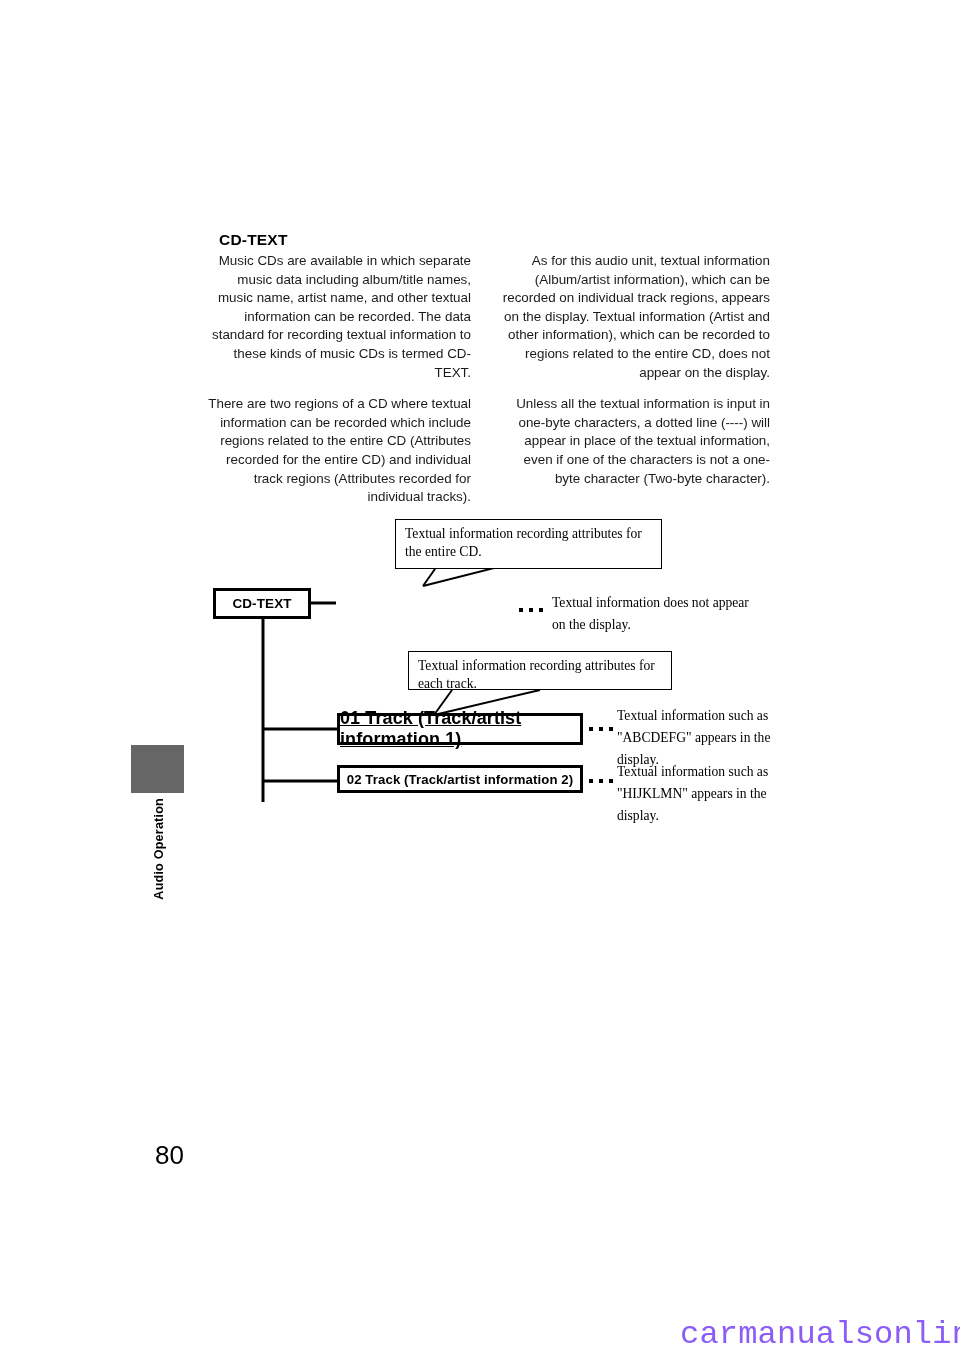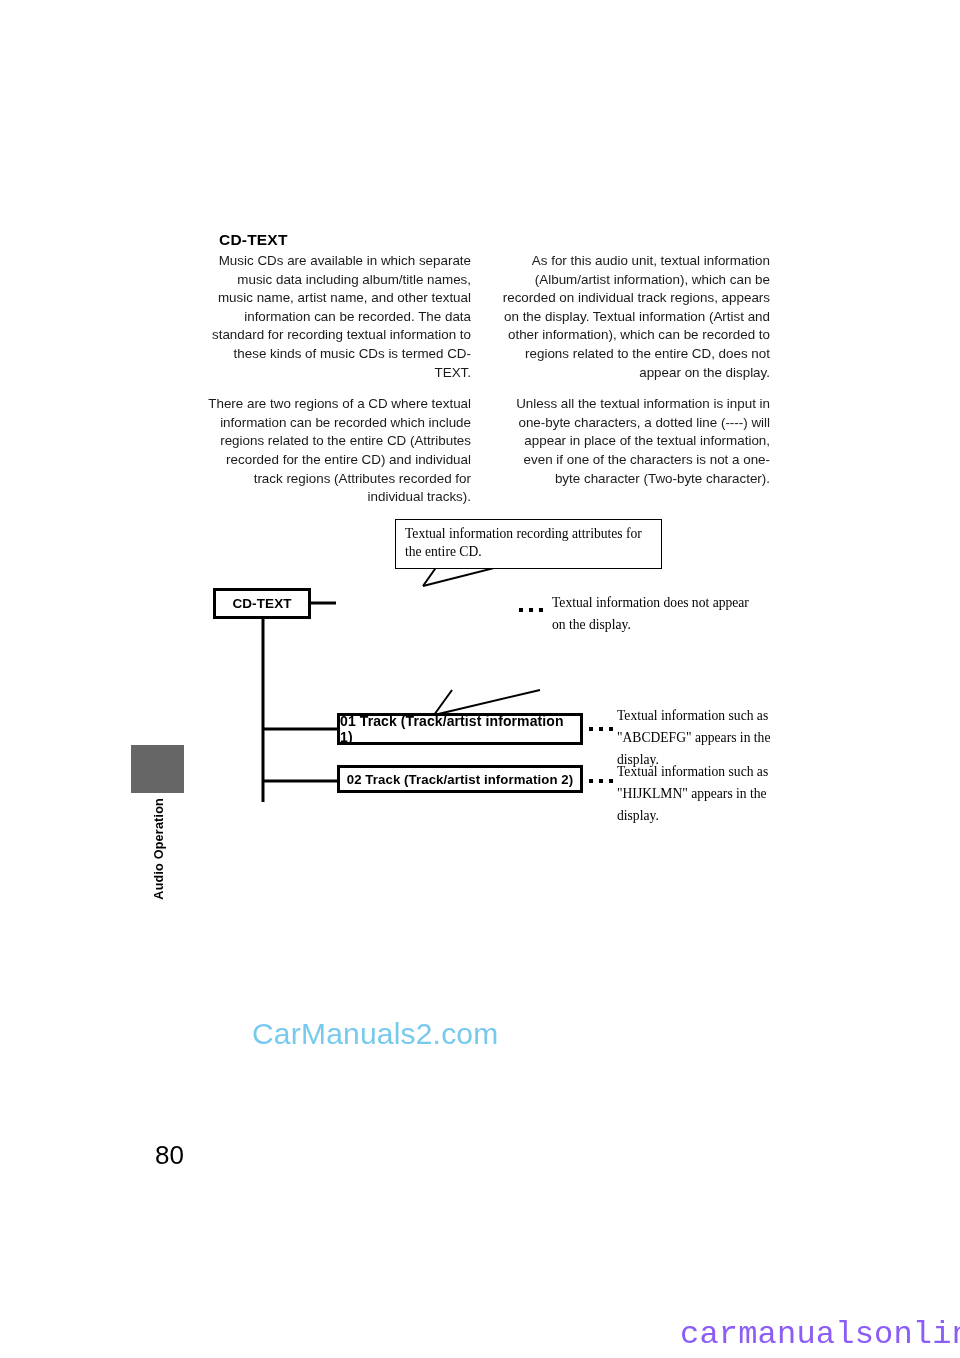--- a/index.html
+++ b/index.html
@@ -81,21 +81,22 @@
   #box-album {
     left: 334px; top: 586px;
     width: 175px; height: 50px;
     justify-content: center;
     font-size: 13.2px;
   }
   #box-track1 {
     left: 337px; top: 713px;
     width: 246px; height: 32px;
     justify-content: center;
-    font-size: 14px;
+    font-size: 18px;
+    text-decoration: underline;
   }
   #box-track2 {
     left: 337px; top: 765px;
     width: 246px; height: 28px;
     justify-content: center;
     font-size: 13.2px;
   }
 
   
   .note-box {
@@ -232,20 +233,21 @@
 
   <div class="dbox" id="box-cdtext">CD-TEXT</div>
 
 
   <div class="dbox" id="box-track1">01 Track (Track/artist information 1)</div>
 
   <div class="dbox" id="box-track2">02 Track (Track/artist information 2)</div>
 
   <div class="note-box" id="note-entire-cd">Textual information recording attributes for the entire CD.</div>
 
+  <div class="note-box" id="note-each-track">Textual information recording attributes for each track.</div>
 
   <div class="dots" id="dots-album">
     <i></i>
     <i></i>
     <i></i>
   </div>
   <div class="dots" id="dots-track1">
     <i></i>
     <i></i>
     <i></i>
@@ -260,17 +262,16 @@
 
   <div class="rnote" id="rnote-track1">Textual information such as "ABCDEFG" appears in the display.</div>
 
   <div class="rnote" id="rnote-track2">Textual information such as "HIJKLMN" appears in the display.</div>
 
   <div id="side-tab-block"></div>
   <div id="side-tab-label">Audio Operation</div>
 
   <div id="page-number">80</div>
 
-  <div id="watermark-center">CarManuals2.com</div>
 
   <div id="watermark-corner">carmanualsonline.info</div>
 
 </div>
 
 </body></html>

